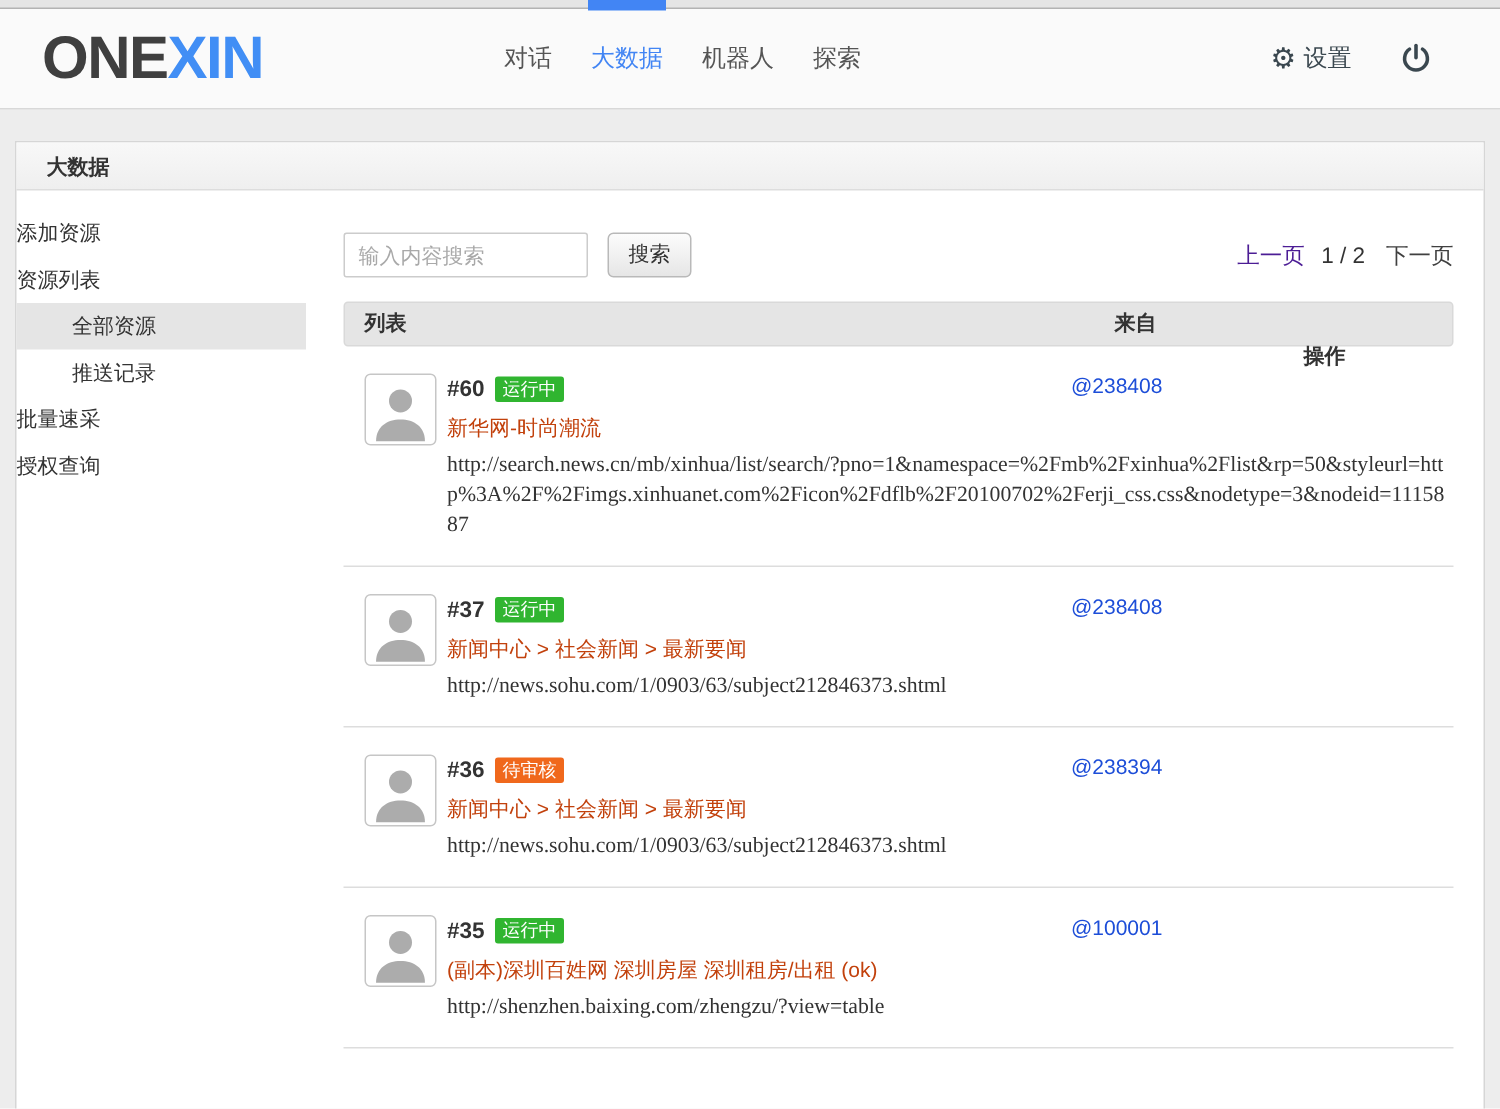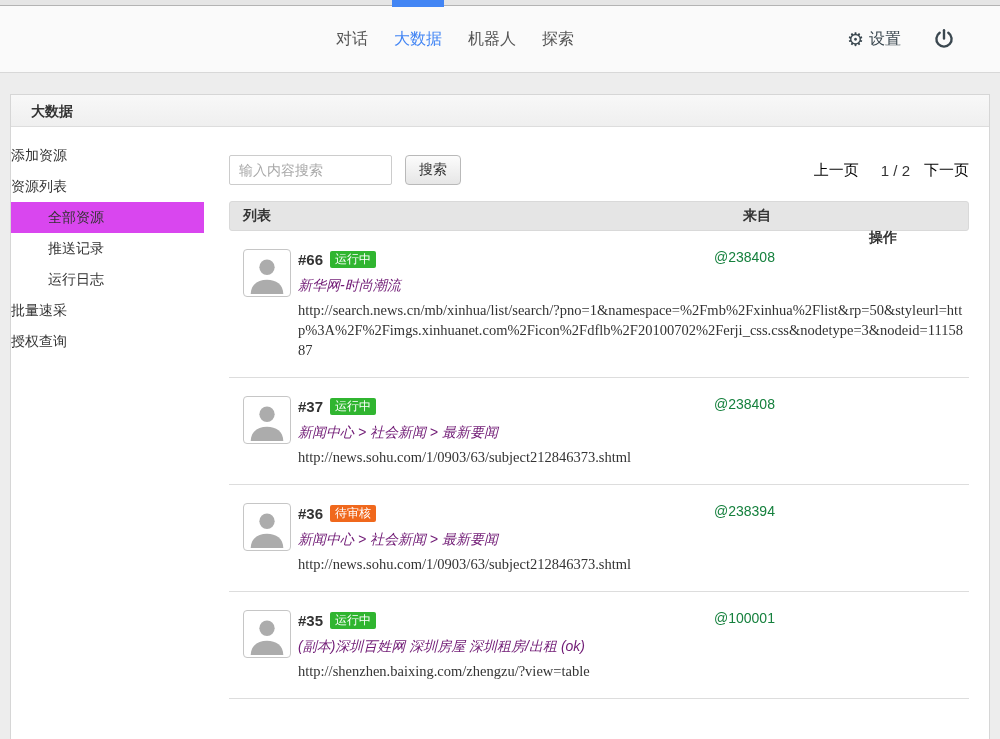--- a/index.html
+++ b/index.html
@@ -34,41 +34,41 @@
     font-size:14px; font-weight:bold; color:#333;
     background:linear-gradient(180deg,#f8f8f8,#efefef);
     border-bottom:1px solid #ddd;
   }
   .panel-body { display:flex; height:calc(100% - 33px); }
 
   
   .sidebar { width:193px; padding-top:13px; flex-shrink:0; }
   .side-item { height:31px; line-height:31px; font-size:14px; color:#333; cursor:pointer; white-space:nowrap; }
   .side-item.indent { padding-left:37px; }
-  .side-item.active { background:#d946ef; }
+  .side-item.active { background:#e5e5e5; }
 
   
   .main { flex:1; padding:28px 20px 0 25px; min-width:0; }
   .toolbar { display:flex; align-items:center; margin-bottom:16px; }
   .search-input {
     width:163px; height:30px; padding:0 9px; font-size:14px;
     border:1px solid #ccc; border-radius:2px; color:#333; outline:none;
     font-family:"Liberation Sans","DejaVu Sans",sans-serif;
   }
   .search-input::placeholder { color:#a9a9a9; }
   .search-btn {
     margin-left:13px; height:30px; padding:0 13px; font-size:14px; color:#333;
     border:1px solid #b9b9b9; border-radius:4px;
     background:linear-gradient(180deg,#fcfcfc,#e6e6e6); cursor:pointer;
     font-family:"Liberation Sans","DejaVu Sans",sans-serif;
   }
   .pagination { margin-left:auto; display:flex; align-items:center; font-size:15px; }
-  .page-prev { color:#000000; margin-right:22px; cursor:default; }
+  .page-prev { color:#4c1d95; margin-right:11px; cursor:default; }
   .page-current { color:#333; margin-right:14px; }
-  .page-next { color:#000000; cursor:pointer; text-decoration:none; }
+  .page-next { color:#404040; cursor:pointer; text-decoration:none; }
 
   .table-head {
     display:flex; align-items:center; height:30px;
     background:#e5e5e5; border:1px solid #d9d9d9; border-radius:3px;
     font-size:14px; font-weight:bold; color:#333;
   }
   .th-list { flex:1; padding-left:13px; }
   .th-from { width:126px; }
   .th-action { width:99px;margin-top:43px; }
 
@@ -78,31 +78,32 @@
     border:1px solid #c6c6c6; border-radius:4px; background:#fff; overflow:hidden;
   }
   .row-content { flex:1; min-width:0; }
   .row-line1 { display:flex; align-items:center; height:20px; margin-bottom:6px; }
   .row-id { font-size:15px; font-weight:bold; color:#333; margin-right:7px; }
   .badge {
     font-size:12px; color:#fff; padding:2px 5px 3px; border-radius:2px; line-height:1;
   }
   .badge-running { background:#30b530; }
   .badge-pending { background:#f0681c; }
-  .row-title { font-size:14px; line-height:20px; color:#701a75; margin-bottom:5px;font-style:italic; }
+  .row-title { font-size:14px; line-height:20px; color:#c2410c; margin-bottom:5px; }
   .row-url { font-size:14.5px; line-height:20px; color:#333; word-break:break-all;font-family:Liberation Serif, serif; }
-  .row-from { position:absolute; left:485px; top:18px; font-size:14px; color:#15803d; }
+  .row-from { position:absolute; left:485px; top:18px; font-size:14px; color:#1d4ed8; }
 </style>
 </head>
 <body>
 
 <div class="top-strip"></div>
 
 <div class="header">
   <div class="header-inner">
+    <div class="logo"><span class="p1">ONE</span><span class="p2">XIN</span></div>
 
     <ul class="nav">
       <li class="nav-item">对话</li>
       <li class="nav-item active">
         <div class="active-indicator"></div>
         <span>大数据</span>
       </li>
       <li class="nav-item">机器人</li>
       <li class="nav-item">探索</li>
     </ul>
@@ -125,21 +126,20 @@
 <div class="content">
   <div class="panel">
     <div class="panel-title">大数据</div>
     <div class="panel-body">
 
       <div class="sidebar">
         <div class="side-item">添加资源</div>
         <div class="side-item">资源列表</div>
         <div class="side-item indent active">全部资源</div>
         <div class="side-item indent">推送记录</div>
-        <div class="side-item indent">运行日志</div>
         <div class="side-item">批量速采</div>
         <div class="side-item">授权查询</div>
       </div>
 
       <div class="main">
 
         <div class="toolbar">
           <input class="search-input" type="text" placeholder="输入内容搜索" style="">
           <button class="search-btn">搜索</button>
           <div class="pagination">
@@ -159,21 +159,21 @@
 
           <div class="row">
             <div class="avatar">
               <svg width="46" height="46" viewBox="0 0 48 48">
                   <circle cx="24" cy="18" r="8" fill="#acacac"></circle>
                   <path d="M7 46c0-10 7.6-15 17-15s17 5 17 15z" fill="#acacac"></path>
                 </svg>
             </div>
             <div class="row-content">
               <div class="row-line1">
-                <span class="row-id">#66</span>
+                <span class="row-id">#60</span>
                 <span class="badge badge-running">运行中</span>
               </div>
               <div class="row-title">新华网-时尚潮流</div>
               <div class="row-url">http://search.news.cn/mb/xinhua/list/search/?pno=1&amp;namespace=%2Fmb%2Fxinhua%2Flist&amp;rp=50&amp;styleurl=http%3A%2F%2Fimgs.xinhuanet.com%2Ficon%2Fdflb%2F20100702%2Ferji_css.css&amp;nodetype=3&amp;nodeid=1115887</div>
             </div>
             <span class="row-from">@238408</span>
           </div>
 
           <div class="row">
             <div class="avatar">

